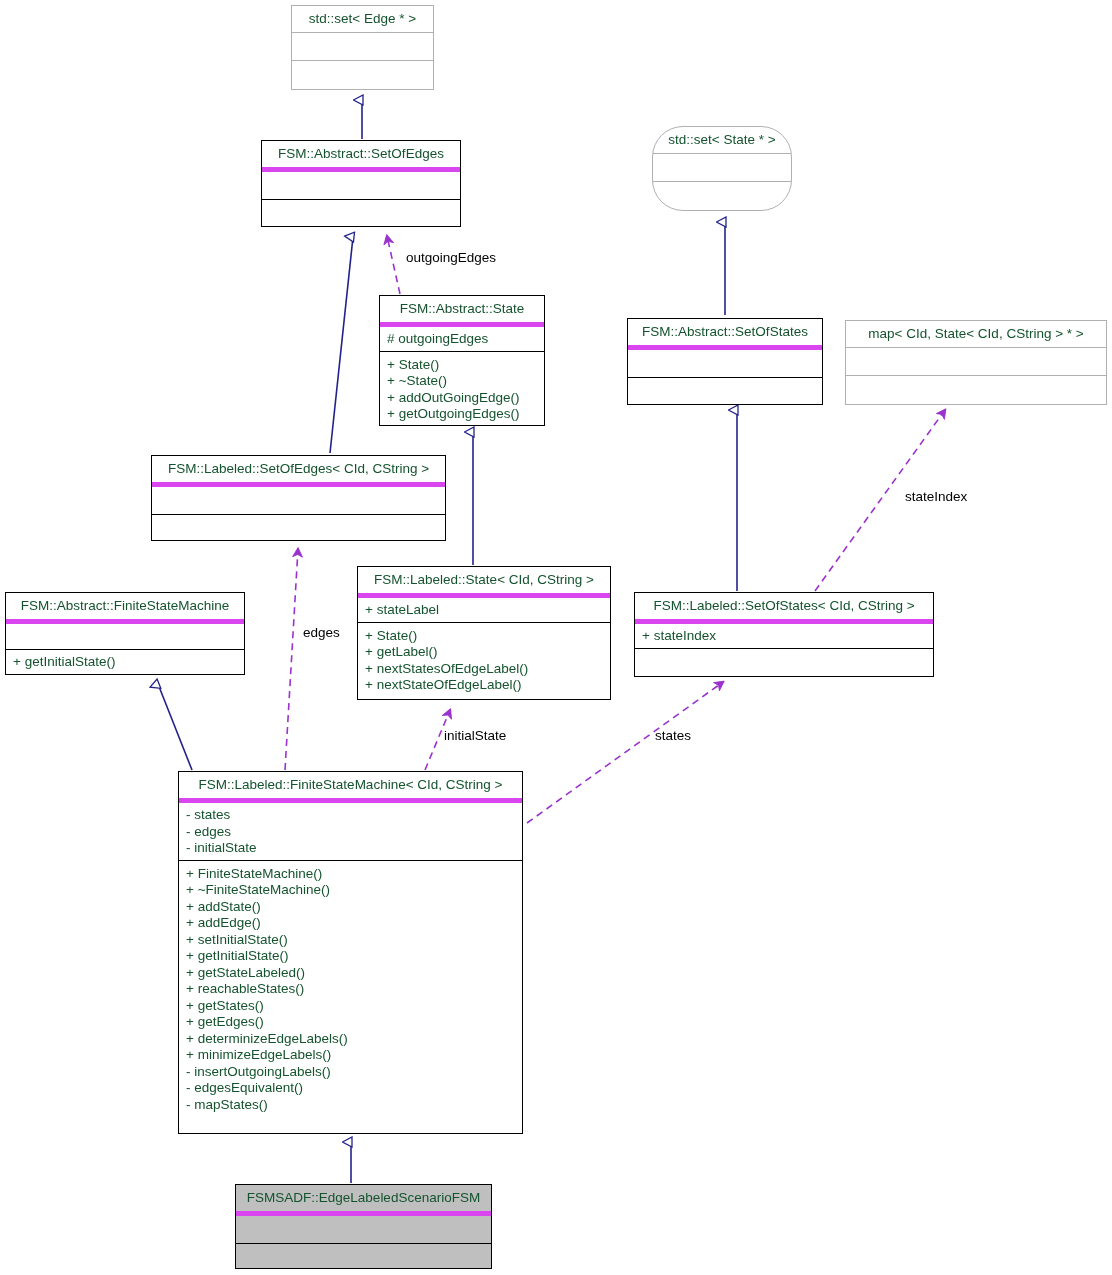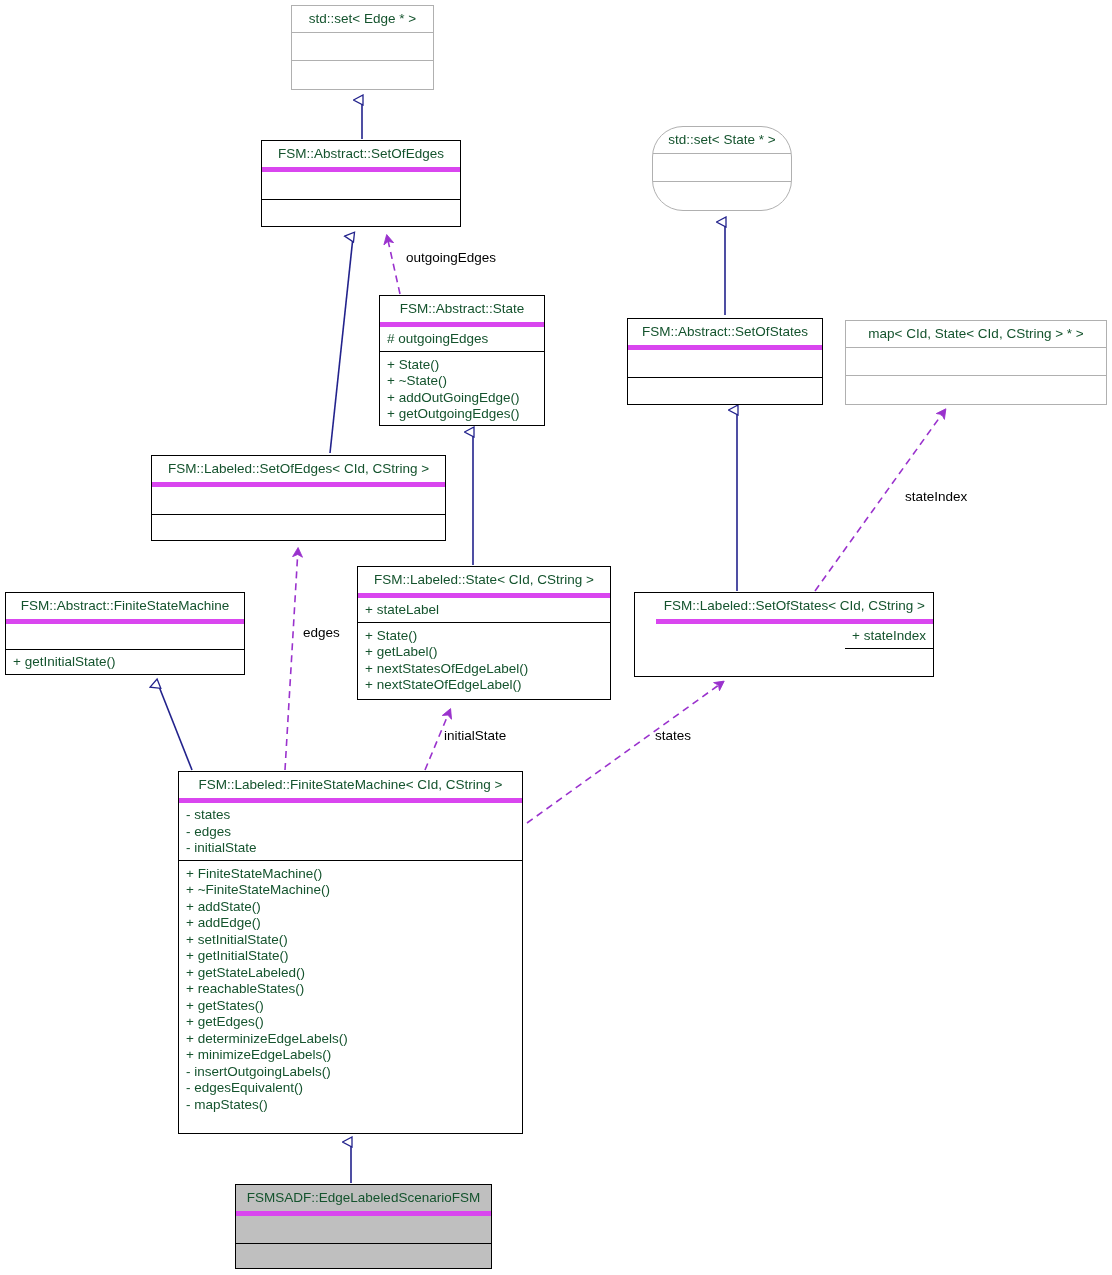--- a/index.html
+++ b/index.html
@@ -209,21 +209,21 @@
       <div class="uml-row">+ stateLabel</div>
     </div>
     <div class="uml-ops">
       <div class="uml-row">+ State()</div>
       <div class="uml-row">+ getLabel()</div>
       <div class="uml-row">+ nextStatesOfEdgeLabel()</div>
       <div class="uml-row">+ nextStateOfEdgeLabel()</div>
     </div>
   </div>
 
-  <div class="uml-box" style="left:634px; top:592px; width:300px; height:85px;align-items:flex-end;">
+  <div class="uml-box" style="left:634px; top:592px; width:300px; height:85px;">
     <div class="uml-title">FSM::Labeled::SetOfStates&lt; CId, CString &gt;</div>
     <div class="uml-attrs">
       <div class="uml-row">+ stateIndex</div>
     </div>
     <div class="uml-ops empty-compartment"></div>
   </div>
 
   <div class="uml-box" style="left:178px; top:771px; width:345px; height:363px;">
     <div class="uml-title">FSM::Labeled::FiniteStateMachine&lt; CId, CString &gt;</div>
     <div class="uml-attrs">

